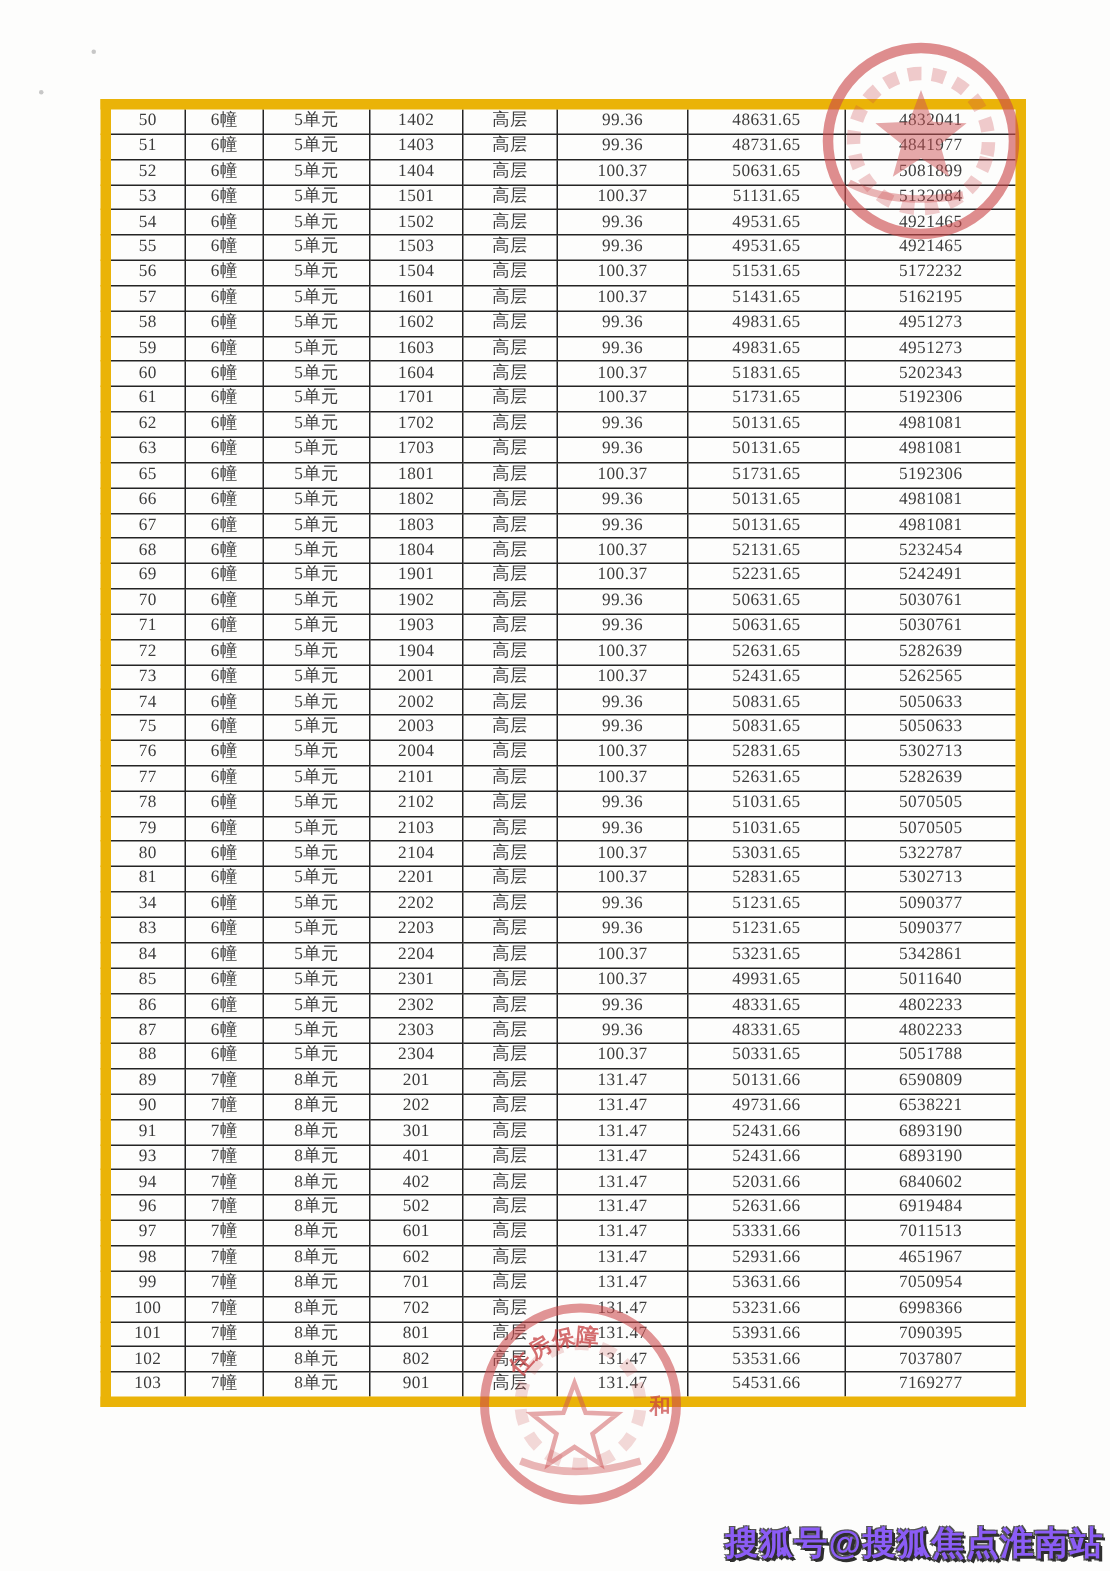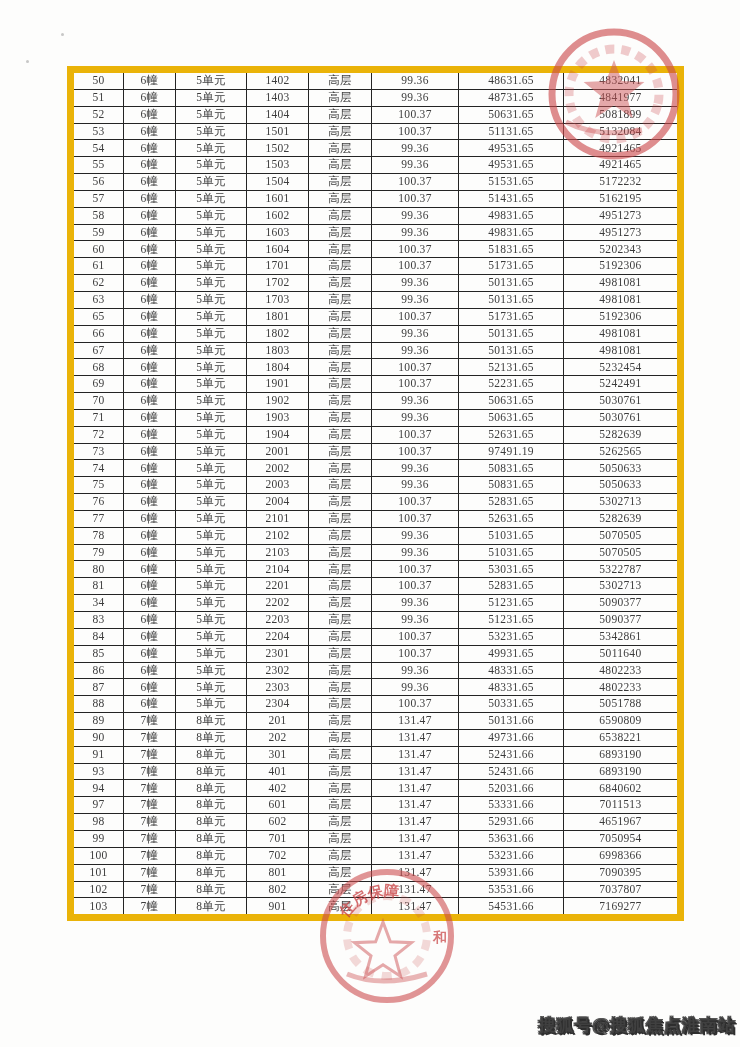--- a/index.html
+++ b/index.html
@@ -29,22 +29,22 @@
     white-space:nowrap;overflow:hidden;
   }
   .stamp{position:absolute;pointer-events:none;filter:blur(.4px);}
   .stamp-top{left:546px;top:26px;}
   .stamp-bottom{left:317px;top:866px;}
   .stamp text{font-family:"Liberation Serif","DejaVu Serif",serif;font-weight:bold;}
 
   .watermark{
     position:absolute;top:1014px;right:4px;
     font-family:"Liberation Sans","DejaVu Sans",sans-serif;
-    font-size:17px;font-weight:bold;letter-spacing:1px;
-    color:#404040;
+    font-size:22px;font-weight:bold;letter-spacing:1px;
+    color:#8b5cf6;
     text-shadow:
       2px 2px 0 #2e2e2e,
       1px 1px 0 #2e2e2e,
       -1px -1px 0 #555,
       1px -1px 0 #555,
       -1px 1px 0 #555;
   }
 </style>
 </head>
 <body>
@@ -286,21 +286,21 @@
           <td>52631.65</td>
           <td>5282639</td>
         </tr>
         <tr>
           <td>73</td>
           <td>6幢</td>
           <td>5单元</td>
           <td>2001</td>
           <td>高层</td>
           <td>100.37</td>
-          <td>97491.19</td>
+          <td>52431.65</td>
           <td>5262565</td>
         </tr>
         <tr>
           <td>74</td>
           <td>6幢</td>
           <td>5单元</td>
           <td>2002</td>
           <td>高层</td>
           <td>99.36</td>
           <td>50831.65</td>
@@ -488,20 +488,30 @@
         </tr>
         <tr>
           <td>94</td>
           <td>7幢</td>
           <td>8单元</td>
           <td>402</td>
           <td>高层</td>
           <td>131.47</td>
           <td>52031.66</td>
           <td>6840602</td>
+        </tr>
+        <tr>
+          <td>96</td>
+          <td>7幢</td>
+          <td>8单元</td>
+          <td>502</td>
+          <td>高层</td>
+          <td>131.47</td>
+          <td>52631.66</td>
+          <td>6919484</td>
         </tr>
         <tr>
           <td>97</td>
           <td>7幢</td>
           <td>8单元</td>
           <td>601</td>
           <td>高层</td>
           <td>131.47</td>
           <td>53331.66</td>
           <td>7011513</td>

